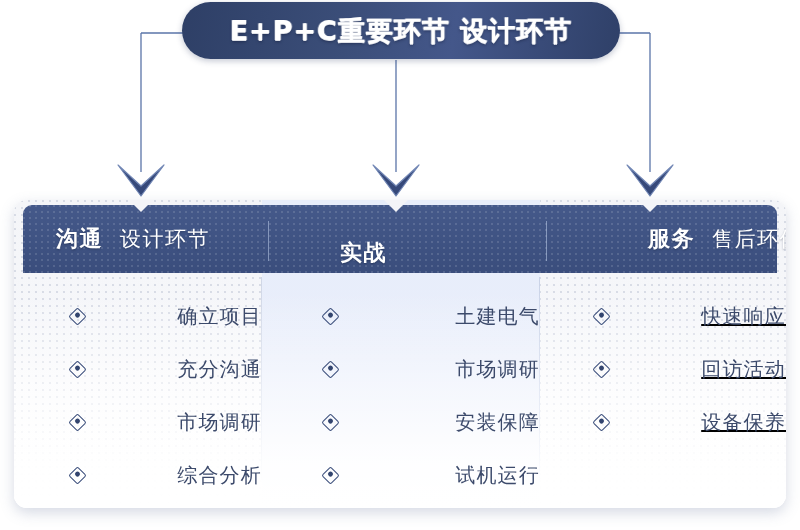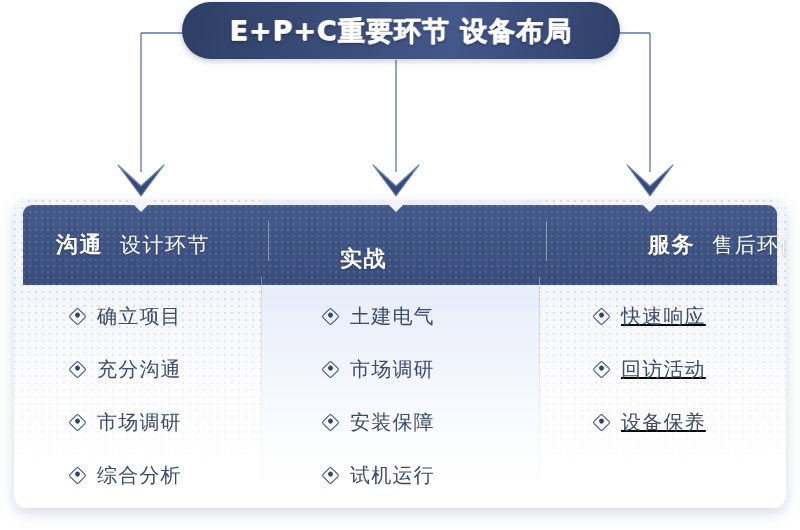--- a/index.html
+++ b/index.html
@@ -64,21 +64,21 @@
     position:absolute;
     left:248px;top:0;
     width:278px;height:308px;
     background:linear-gradient(180deg,#e7edfa 0%,#e9eefb 55%,#edf1fc 100%);
   }
 
   
   .header-band{
     position:absolute;
     left:9px;top:5px;
-    width:754px;height:80px;
+    width:754px;height:68px;
     border-radius:9px 9px 0 0;
     background:
       radial-gradient(circle at 1px 1px, rgba(255,255,255,.13) 1px, transparent 1.5px) 0 0/6px 6px,
       linear-gradient(180deg,#45598a 0%,#3f5383 50%,#3a4d7c 100%);
     display:flex;
     z-index:2;
   }
   .header-col{
     flex:0 0 auto;
     display:flex;align-items:center;
@@ -129,20 +129,21 @@
   .vsep{
     position:absolute;top:0;width:1px;height:208px;
     background:linear-gradient(180deg,rgba(176,188,214,.55) 0%,rgba(196,206,228,.35) 55%,rgba(255,255,255,0) 100%);
   }
   .vs-a{left:247px;}
   .vs-b{left:525px;}
 
   .item{
     display:flex;align-items:center;
     height:53px;
+    justify-content:space-between;
   }
   .i1{padding-left:57px;}
   .i2{padding-left:62px;}
   .i3{padding-left:55px;}
 
   .bullet{
     width:13px;height:13px;
     margin-right:13px;
     flex:0 0 auto;
     position:relative;
@@ -180,21 +181,21 @@
     <path d="M396,60 V172" stroke="#5a74a8" stroke-width="1.3" fill="none"></path>
 
     <path d="M650,33 V172" stroke="#5a74a8" stroke-width="1.3" fill="none"></path>
 
     <path d="M118,165 L141,186 L164,165 L141,196 Z" fill="#36497a" stroke="#7287b5" stroke-width="1.2" stroke-linejoin="round"></path>
     <path d="M373,165 L396,186 L419,165 L396,196 Z" fill="#36497a" stroke="#7287b5" stroke-width="1.2" stroke-linejoin="round"></path>
     <path d="M627,165 L650,186 L673,165 L650,196 Z" fill="#36497a" stroke="#7287b5" stroke-width="1.2" stroke-linejoin="round"></path>
   </svg>
 
   <div class="title-pill">
-    <span class="txt">E+P+C重要环节 设备布局</span>
+    <span class="txt">E+P+C重要环节 设计环节</span>
   </div>
 
   <div class="panel">
 
     <div class="mid-band"></div>
 
     <div class="header-band">
       <div class="header-col hc1">
         <span class="h-strong">沟通</span>
         <span class="h-light">设计环节</span>

